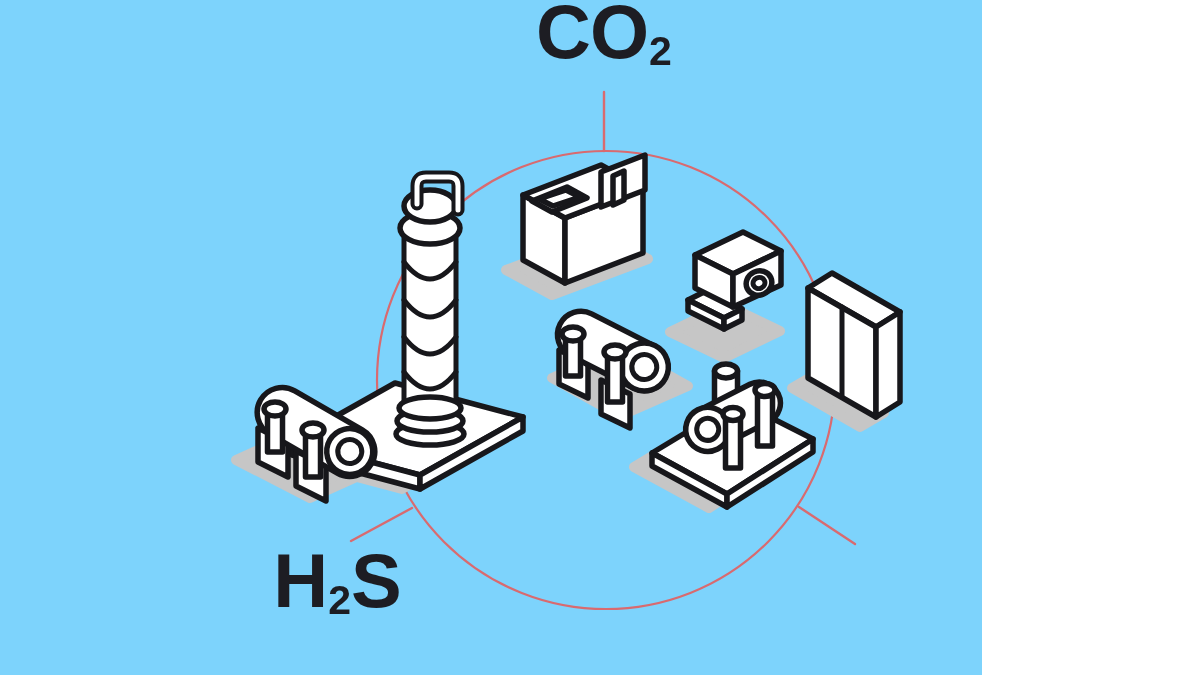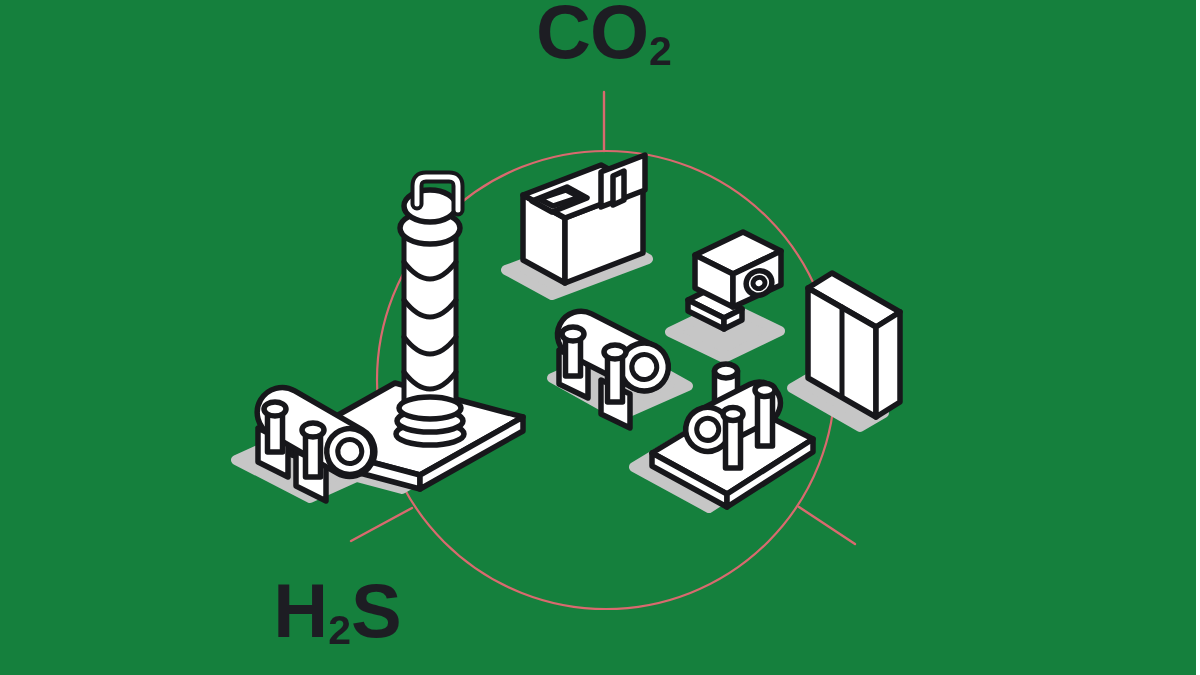--- a/index.html
+++ b/index.html
@@ -1,19 +1,19 @@
 <!DOCTYPE html>
 <html><head>
 <meta charset="utf-8">
 <style>
   html,body{margin:0;padding:0;background:#ffffff;}
   .stage{
     position:relative;
-    width:1196px;height:675px;
-    background:#15803d;
+    width:982px;height:675px;
+    background:#7dd3fc;
     overflow:hidden;
     font-family:"Liberation Sans",sans-serif;
   }
   .stage svg{position:absolute;left:0;top:0;}
   .chem-label{
     position:absolute;
     font-weight:bold;
     font-size:76px;
     line-height:1;
     letter-spacing:-1px;
@@ -146,18 +146,18 @@
       <ellipse class="ink" stroke-width="5" cx="275" cy="409" rx="11" ry="7"></ellipse>
       <rect class="ink" stroke-width="5" x="305.5" y="430" width="15" height="47"></rect>
       <ellipse class="ink" stroke-width="5" cx="313" cy="430" rx="11" ry="7"></ellipse>
     </g>
   </svg>
 
   <div class="chem-label" style="left:604px; top:-6px;">
     <span>CO</span><span class="sub">2</span><span></span>
   </div>
 
-  <div class="chem-label" style="left:337px; top:573px;">
+  <div class="chem-label" style="left:337px; top:543px;">
     <span>H</span><span class="sub">2</span><span>S</span>
   </div>
 
 
 </div>
 
 </body></html>

